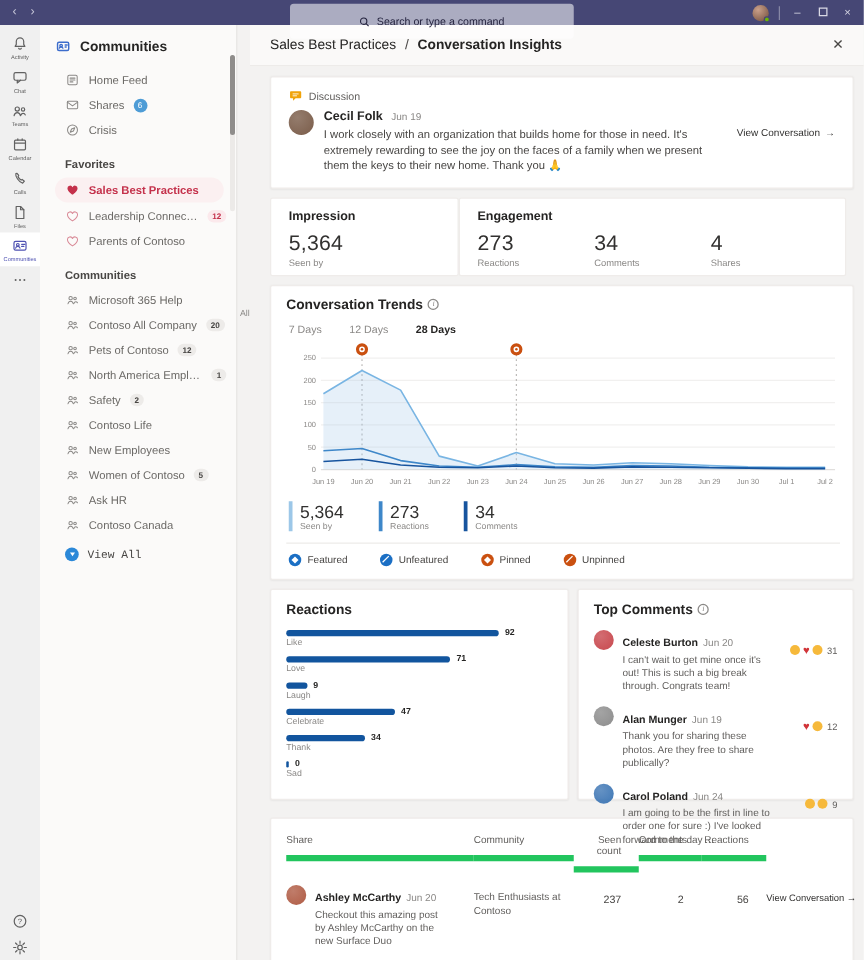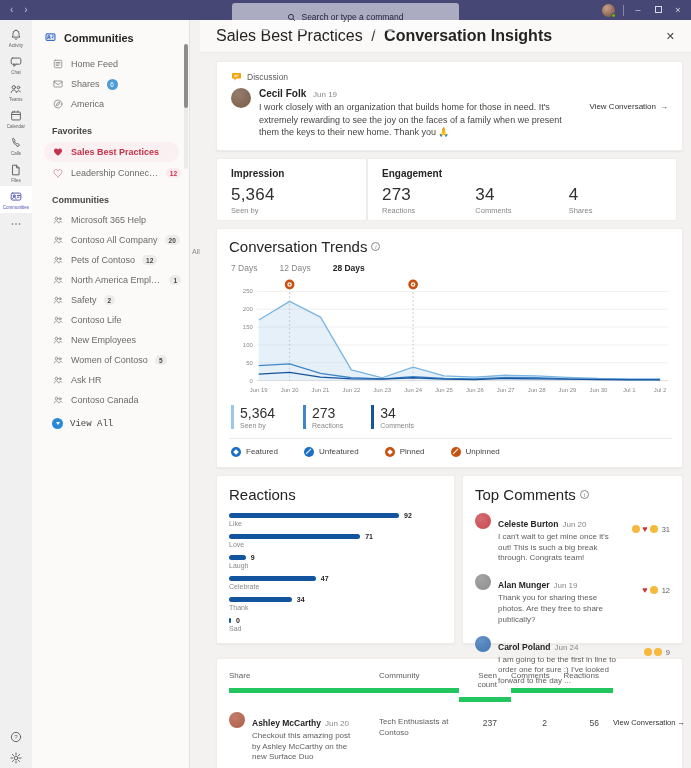--- a/index.html
+++ b/index.html
@@ -41,21 +41,21 @@
   .viewall-dot{width:11px;height:11px;border-radius:50%;background:#2B88D8;display:inline-flex;align-items:center;justify-content:center;flex:none}
   .viewall-dot i{width:0;height:0;border-left:2.5px solid transparent;border-right:2.5px solid transparent;border-top:3.5px solid #fff}
   .sb-scroll-track{position:absolute;right:1px;top:24px;width:4px;height:125px;background:#ECEAE8;border-radius:2px}
   .sb-scroll-thumb{position:absolute;right:1px;top:24px;width:4px;height:64px;background:#8f8d8b;border-radius:2px}
   
   .strip{position:absolute;left:190px;top:20px;width:10px;height:748px;background:#F3F2F1;overflow:hidden;z-index:8}
   .strip .clip{position:absolute;left:2px;top:228px;font-size:7px;color:#8A8886;white-space:nowrap}
   
   .main{position:absolute;left:200px;top:20px;width:491px;height:748px;background:#F3F2F1;overflow:hidden;z-index:9}
   .main-header{height:33px;background:#FAF9F8;display:flex;align-items:center;padding:0 16px;border-bottom:1px solid #EDEBE9}
-  .crumb{font-size:16px;color:#252423}
+  .crumb{font-size:11px;color:#252423}
   .crumb .sep{margin:0 4px;color:#484644}
   .crumb b{font-weight:bold}
   .close-x{margin-left:auto;font-size:11px;color:#484644;line-height:1}
   .content{padding:8px 8px 0 16px}
   .card{background:#fff;border:1px solid #EFECEA;border-radius:2px;margin-bottom:7px;box-shadow:0 .5px 1.5px rgba(0,0,0,.05)}
   
   .disc{padding:9px 14px 11px}
   .tag-row{display:flex;align-items:flex-end;gap:5px;margin-bottom:6px}
   .tag-lbl{font-size:8.5px;color:#605E5C}
   .disc-body{display:flex;gap:8px}
@@ -72,21 +72,21 @@
   .stats-row{display:flex;gap:0;margin-bottom:7px}
   .stat-card{background:#fff;border:1px solid #EFECEA;border-radius:2px;padding:9px 14px;height:63px}
   .stat-title{font-size:10px;font-weight:bold;margin-bottom:6px}
   .stat-value{font-size:17px;font-weight:300;color:#323130;letter-spacing:.2px}
   .stat-sub{font-size:7.5px;color:#8A8886;margin-top:1px}
   .eng-cols{display:flex}
   .eng-cols>div{width:96px}
   
   .trends{padding:9px 10px 8px 12px}
   .card-title-row{display:flex;align-items:center;gap:4px}
-  .card-title{font-size:15px;font-weight:normal}
+  .card-title{font-size:11px;font-weight:bold}
   .info-i{width:9px;height:9px;border:1px solid #8A8886;border-radius:50%;color:#8A8886;font-size:6.5px;line-height:8px;
           text-align:center;font-family:"Liberation Serif",serif;font-style:italic}
   .tabs{display:flex;gap:22px;margin:8px 0 4px 2px}
   .tab{font-size:8.5px;color:#8A8886}
   .tab.active{color:#252423;font-weight:bold}
   .summary-row{display:flex;gap:28px;margin:4px 0 2px 2px}
   .sum-item{border-left:3px solid #ccc;padding-left:6px}
   .sum-val{font-size:14px;font-weight:300;color:#323130}
   .sum-lbl{font-size:7px;color:#8A8886;margin-top:1px}
   .legend-row{display:flex;gap:26px;border-top:1px solid #EDEBE9;margin-top:9px;padding:8px 0 2px 2px}
@@ -247,35 +247,41 @@
           <path d="M2.5 5l5.5 4 5.5-4"></path>
         </svg>
         <span class="txt">Shares</span>
         <span class="badge-blue">6</span>
       </div>
       <div class="sb-item" style="padding-left: 20px;">
         <svg width="12" height="12" viewBox="0 0 16 16" fill="none" stroke="currentColor" stroke-width="1.1" stroke-linecap="round" stroke-linejoin="round" style="color:#8a8886;flex:none">
           <circle cx="8" cy="8" r="5.3"></circle>
           <path d="M10.4 5.6 9 9l-3.4 1.4L7 7z"></path>
         </svg>
-        <span class="txt">America</span>
+        <span class="txt">Crisis</span>
       </div>
       <div class="sb-section">Favorites</div>
       <div class="fav-pill">
         <svg width="12" height="12" viewBox="0 0 16 16" fill="none" stroke="currentColor" stroke-width="1.1" stroke-linecap="round" stroke-linejoin="round" style="color:#C4314B;flex:none">
           <path d="M8 13S2.6 9.6 2.6 6.1a2.8 2.8 0 0 1 5.4-1A2.8 2.8 0 0 1 13.4 6.1C13.4 9.6 8 13 8 13z" fill="currentColor" stroke="none"></path>
         </svg>
         <span class="txt">Sales Best Practices</span>
       </div>
       <div class="sb-item">
         <svg width="12" height="12" viewBox="0 0 16 16" fill="none" stroke="currentColor" stroke-width="1.1" stroke-linecap="round" stroke-linejoin="round" style="color:#d98a97;flex:none">
           <path d="M8 13S2.6 9.6 2.6 6.1a2.8 2.8 0 0 1 5.4-1A2.8 2.8 0 0 1 13.4 6.1C13.4 9.6 8 13 8 13z"></path>
         </svg>
         <span class="txt">Leadership Connection</span>
         <span class="badge-pink">12</span>
+      </div>
+      <div class="sb-item">
+        <svg width="12" height="12" viewBox="0 0 16 16" fill="none" stroke="currentColor" stroke-width="1.1" stroke-linecap="round" stroke-linejoin="round" style="color:#d98a97;flex:none">
+          <path d="M8 13S2.6 9.6 2.6 6.1a2.8 2.8 0 0 1 5.4-1A2.8 2.8 0 0 1 13.4 6.1C13.4 9.6 8 13 8 13z"></path>
+        </svg>
+        <span class="txt">Parents of Contoso</span>
       </div>
       <div class="sb-section">Communities</div>
       <div class="sb-item">
         <svg width="12" height="12" viewBox="0 0 16 16" fill="none" stroke="currentColor" stroke-width="1.1" stroke-linecap="round" stroke-linejoin="round" style="color:#8a8886;flex:none">
           <circle cx="6" cy="6" r="1.8"></circle>
           <circle cx="10.7" cy="6.4" r="1.4"></circle>
           <path d="M3.2 12c.4-1.7 1.5-2.7 2.8-2.7s2.4 1 2.8 2.7M9.6 11.5c.3-1 1-1.6 1.9-1.6.8 0 1.4.4 1.8 1.1"></path>
         </svg>
         <span class="txt">Microsoft 365 Help</span>
       </div>

